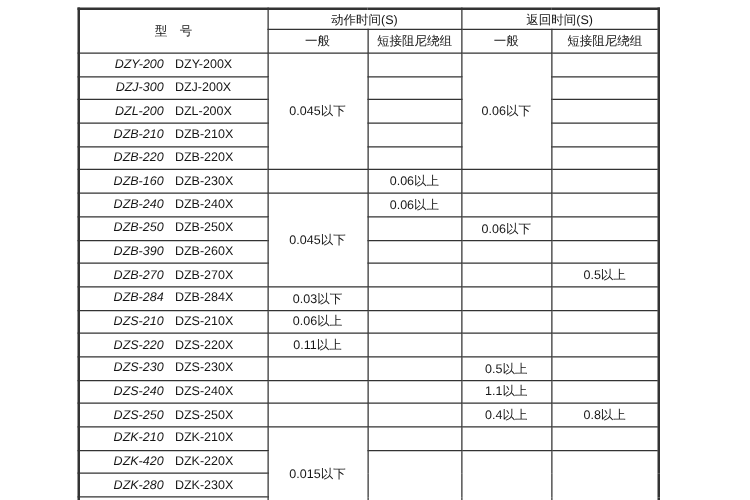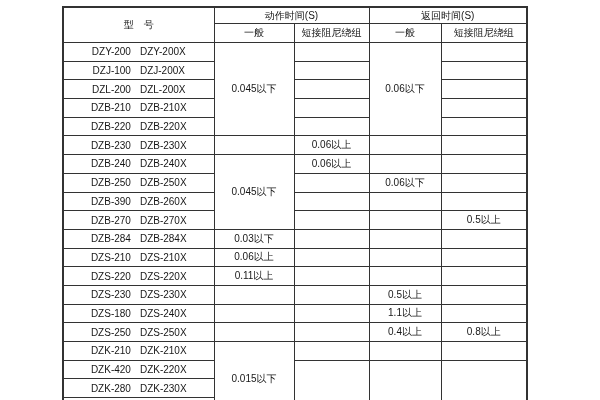--- a/index.html
+++ b/index.html
@@ -26,21 +26,21 @@
     text-align: center;
     vertical-align: middle;
     padding: 0;
     overflow: hidden;
     white-space: nowrap;
   }
   .spec thead tr.h1 th { height: 15px; }
   .spec thead tr.h2 th { height: 18px; }
   .spec tbody td { height: 17.7px; }
   .model-pair span { display: inline-block; }
-  .model-pair .m1 { margin-right: 9px; }
+  .model-pair .m1 { margin-right: 9px; font-style: italic; }
 </style>
 </head>
 <body>
 
 <div class="wrap">
 <table class="spec">
   <colgroup>
     <col style="width:151px">
         <col style="width:80px">
         <col style="width:75px">
@@ -62,41 +62,41 @@
   </thead>
   <tbody>
     <tr>
       <td class="model-pair"><span class="m1">DZY-200</span><span class="m2">DZY-200X</span></td>
       <td rowspan="5">0.045以下</td>
       <td></td>
       <td rowspan="5">0.06以下</td>
       <td></td>
     </tr>
     <tr>
-      <td class="model-pair"><span class="m1">DZJ-100</span><span class="m2">DZJ-200X</span></td>
+      <td class="model-pair"><span class="m1">DZJ-300</span><span class="m2">DZJ-200X</span></td>
       <td></td>
       <td></td>
     </tr>
     <tr>
       <td class="model-pair"><span class="m1">DZL-200</span><span class="m2">DZL-200X</span></td>
       <td></td>
       <td></td>
     </tr>
     <tr>
       <td class="model-pair"><span class="m1">DZB-210</span><span class="m2">DZB-210X</span></td>
       <td></td>
       <td></td>
     </tr>
     <tr>
       <td class="model-pair"><span class="m1">DZB-220</span><span class="m2">DZB-220X</span></td>
       <td></td>
       <td></td>
     </tr>
     <tr>
-      <td class="model-pair"><span class="m1">DZB-230</span><span class="m2">DZB-230X</span></td>
+      <td class="model-pair"><span class="m1">DZB-160</span><span class="m2">DZB-230X</span></td>
       <td></td>
       <td>0.06以上</td>
       <td></td>
       <td></td>
     </tr>
     <tr>
       <td class="model-pair"><span class="m1">DZB-240</span><span class="m2">DZB-240X</span></td>
       <td rowspan="4">0.045以下</td>
       <td>0.06以上</td>
       <td></td>
@@ -142,21 +142,21 @@
       <td></td>
     </tr>
     <tr>
       <td class="model-pair"><span class="m1">DZS-230</span><span class="m2">DZS-230X</span></td>
       <td></td>
       <td></td>
       <td>0.5以上</td>
       <td></td>
     </tr>
     <tr>
-      <td class="model-pair"><span class="m1">DZS-180</span><span class="m2">DZS-240X</span></td>
+      <td class="model-pair"><span class="m1">DZS-240</span><span class="m2">DZS-240X</span></td>
       <td></td>
       <td></td>
       <td>1.1以上</td>
       <td></td>
     </tr>
     <tr>
       <td class="model-pair"><span class="m1">DZS-250</span><span class="m2">DZS-250X</span></td>
       <td></td>
       <td></td>
       <td>0.4以上</td>

